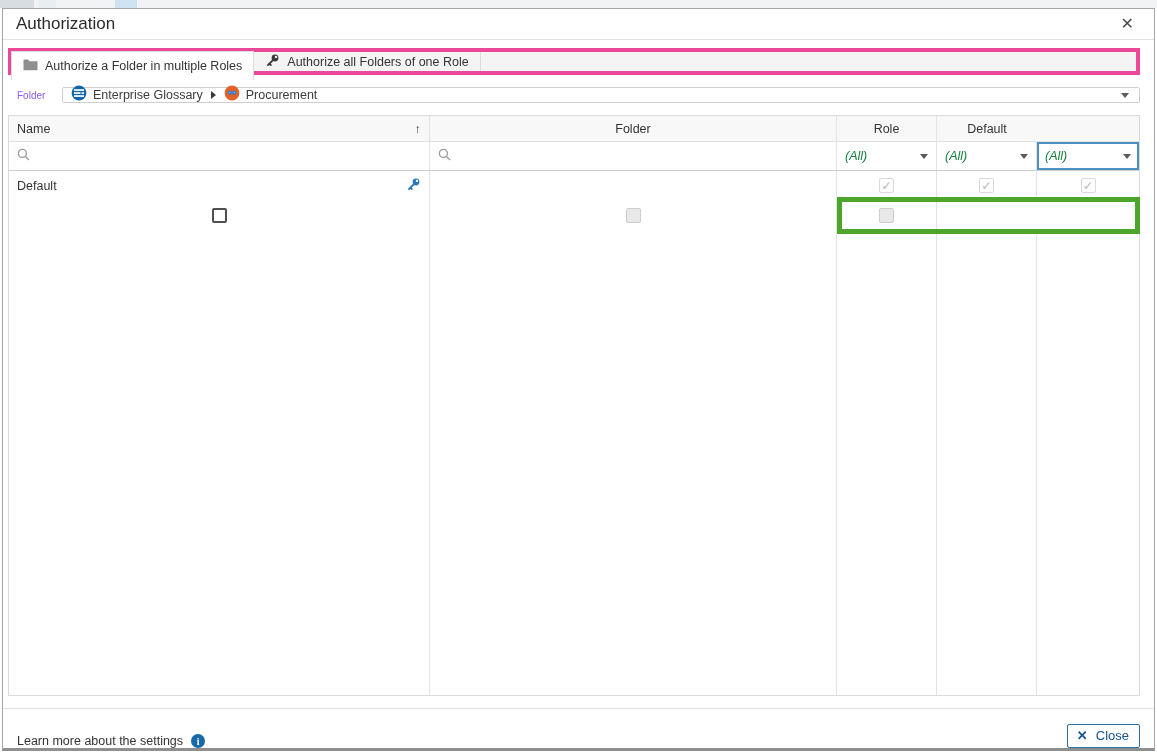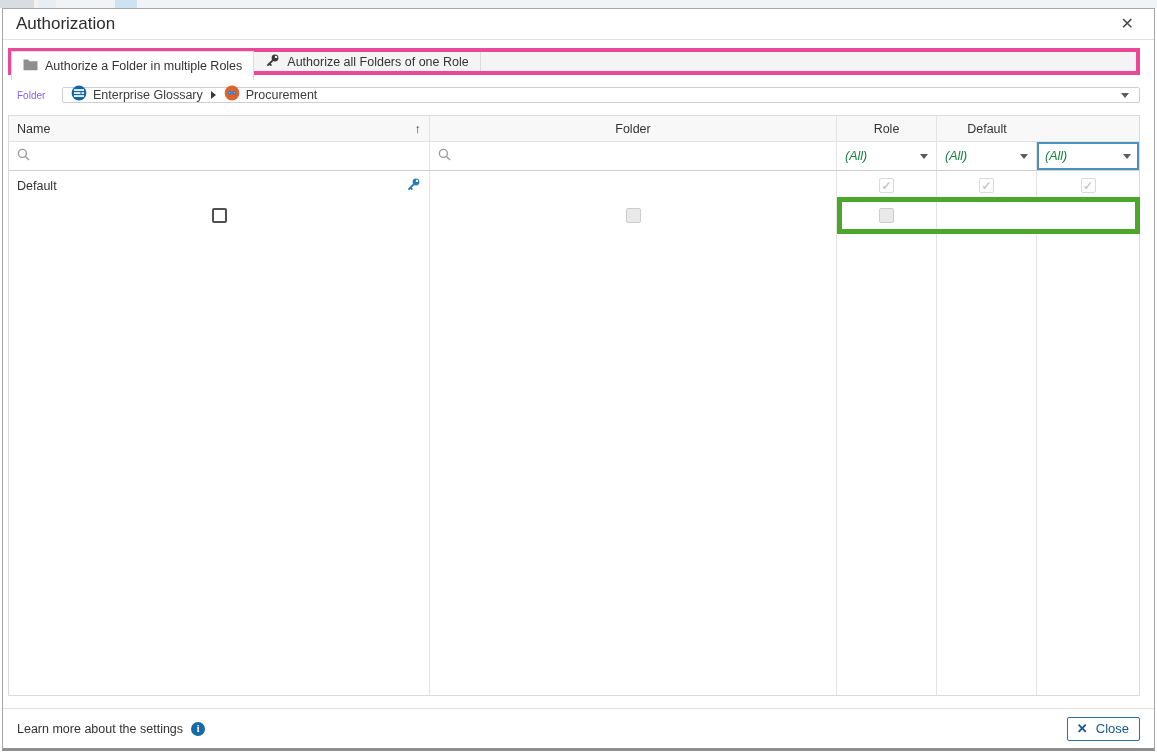--- a/index.html
+++ b/index.html
@@ -78,21 +78,21 @@
     font-size:12px; font-weight:bold; }
   .cb-unchecked-en { border:2px solid #4f4f4f; background:#fff; cursor:pointer; }
   .cb-unchecked-dis { border:1px solid #cccccc; background:#e9e9e9; }
 
   
   .highlight-box { position:absolute; left:828px; right:-1px; top:-3px; bottom:-3px;
     border:5px solid #4ba62b; pointer-events:none; z-index:5; }
 
   
   .footer-sep { flex:0 0 1px; height:1px; background:#e0e0e0; margin-top:12px; }
-  .footer { flex:0 0 39px; height:39px; display:flex; align-items:center; padding:0 14px; }
+  .footer { flex:0 0 39px; height:39px; display:flex; align-items:flex-end; padding:0 14px; }
   .learn { font-size:12.5px; color:#333; display:flex; align-items:center; gap:8px; }
   .info-icon { width:14px; height:14px; border-radius:50%; background:#1769a8; color:#fff;
     font-size:10px; font-weight:bold; display:flex; align-items:center; justify-content:center;
     cursor:pointer; font-family:"Liberation Serif", serif; }
   .fspacer { flex:1; }
   .close-btn { display:inline-flex; align-items:center; gap:8px; background:#fff;
     border:1px solid #2a6fa8; border-radius:2px; padding:3px 10px 4px 9px; cursor:pointer; }
   .close-x { color:#14558f; font-weight:900; font-size:13px; line-height:1; }
   .close-label { color:#14558f; font-size:13px; }
 

